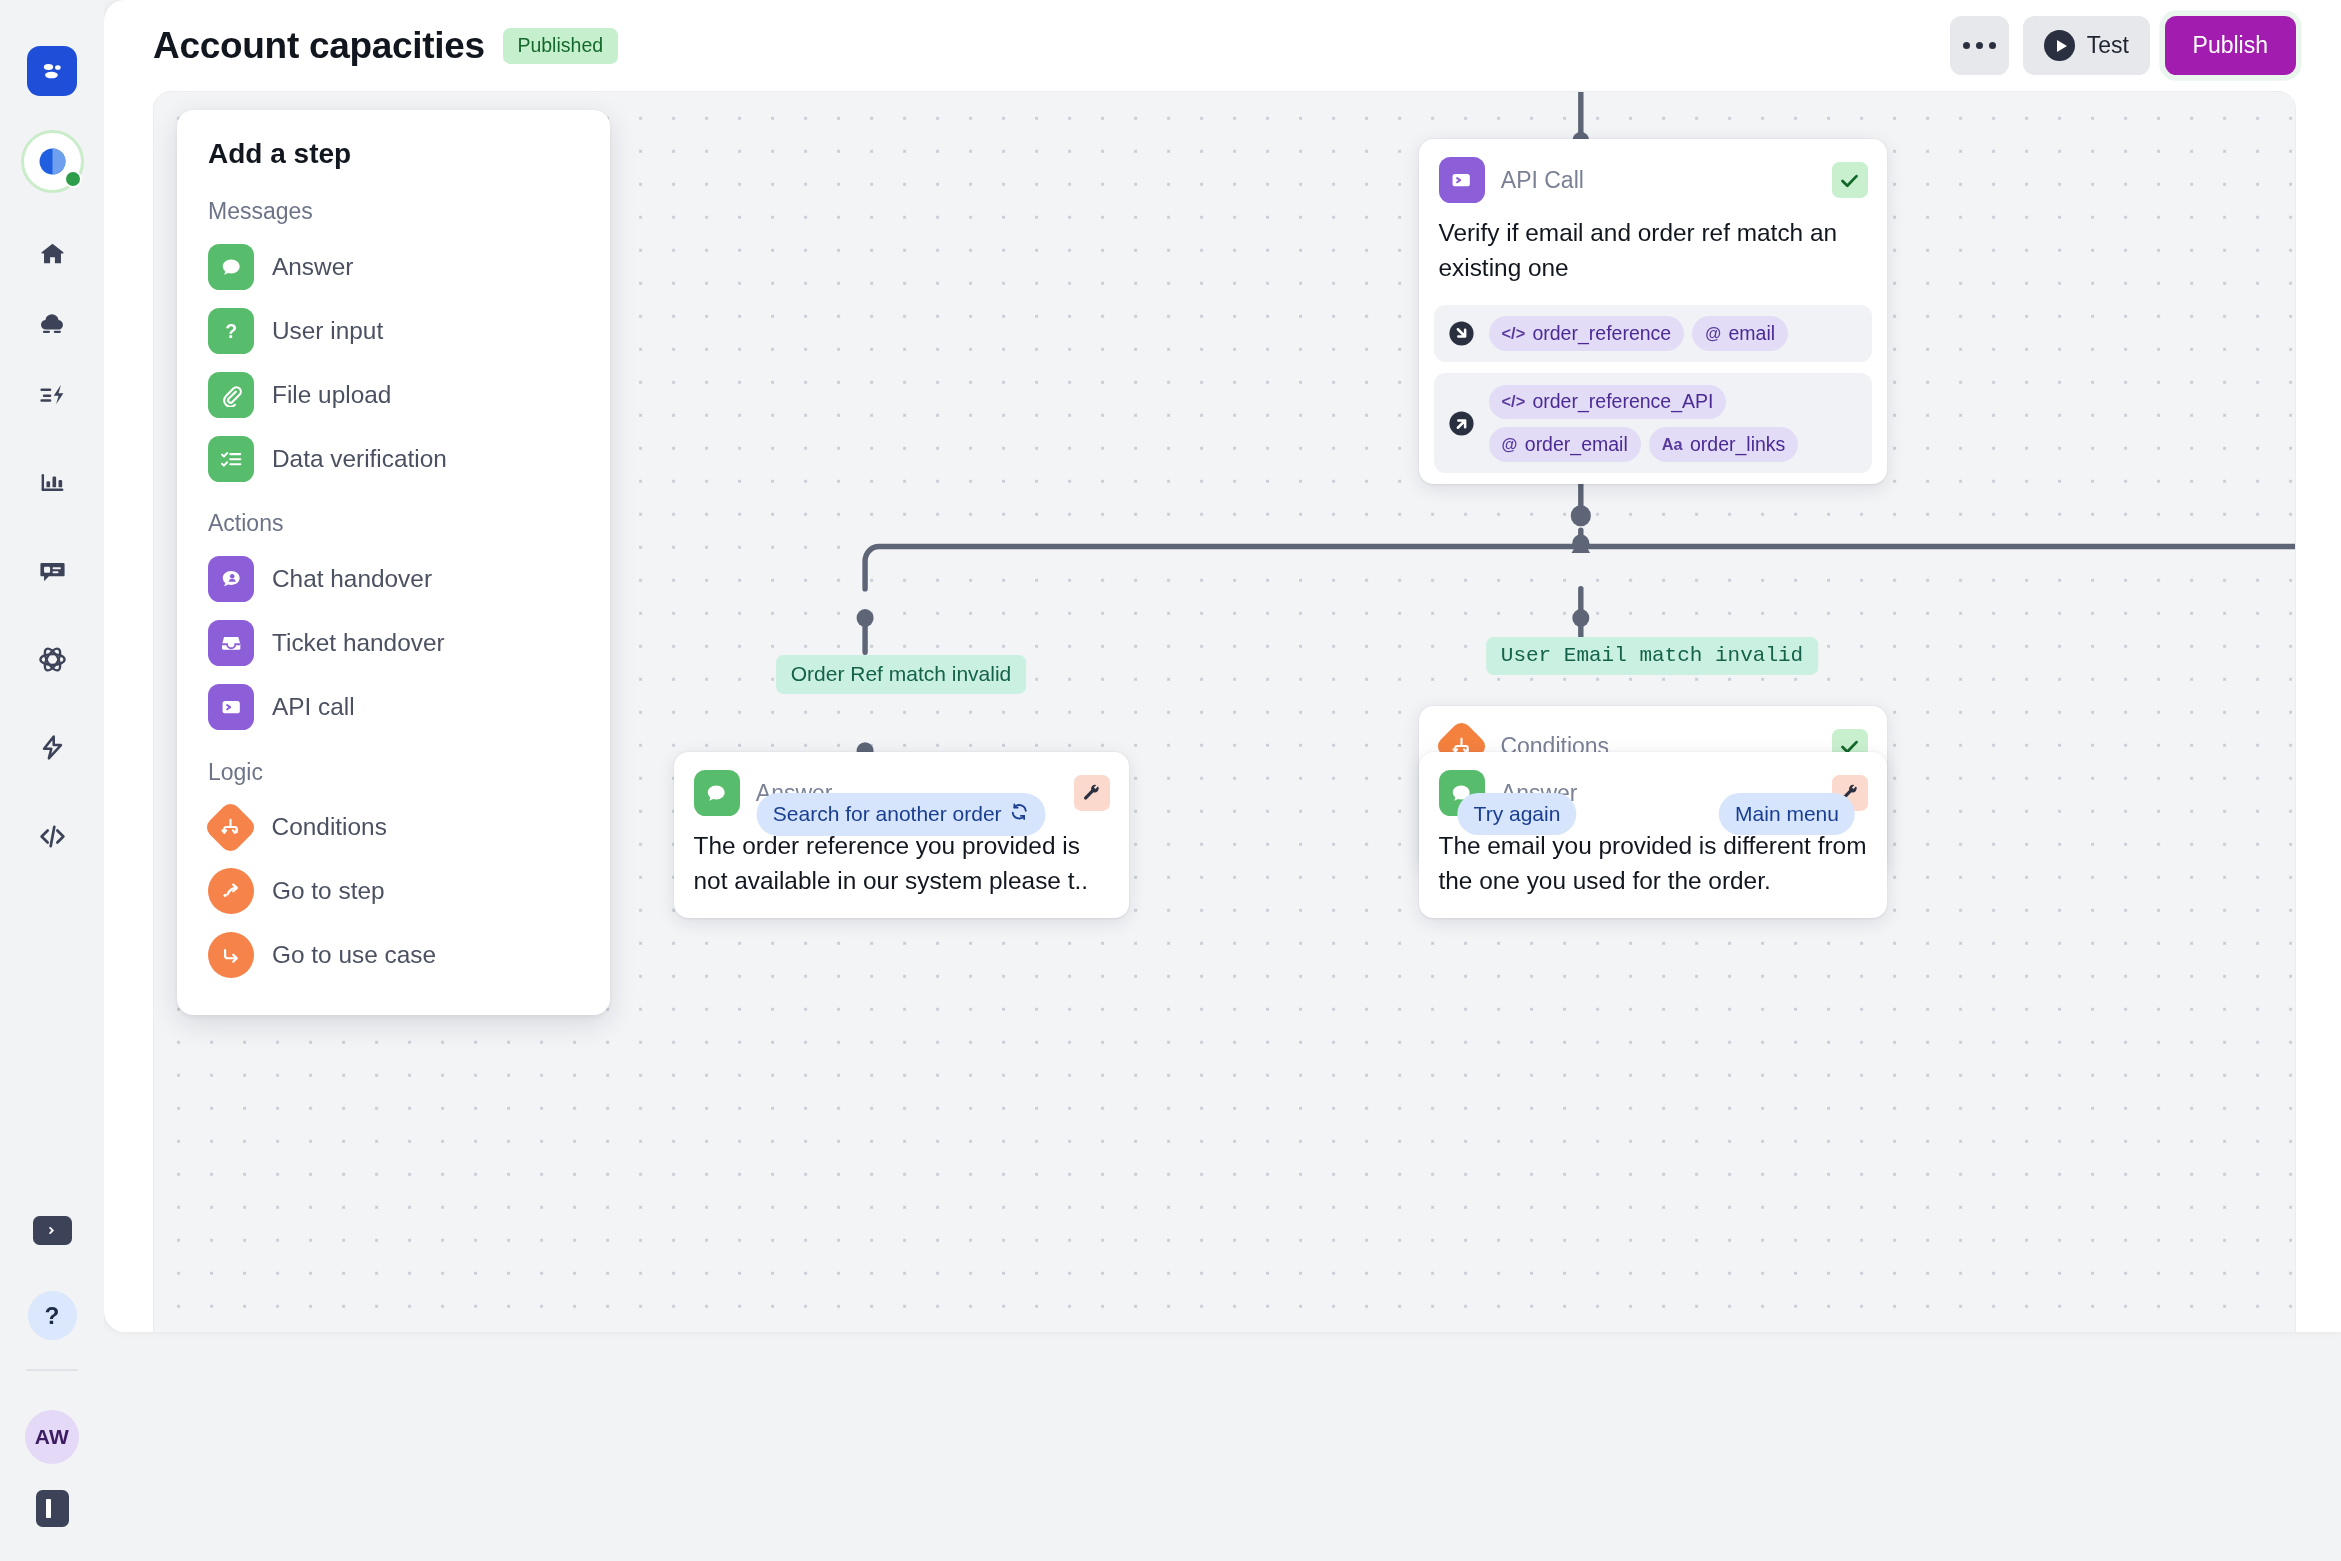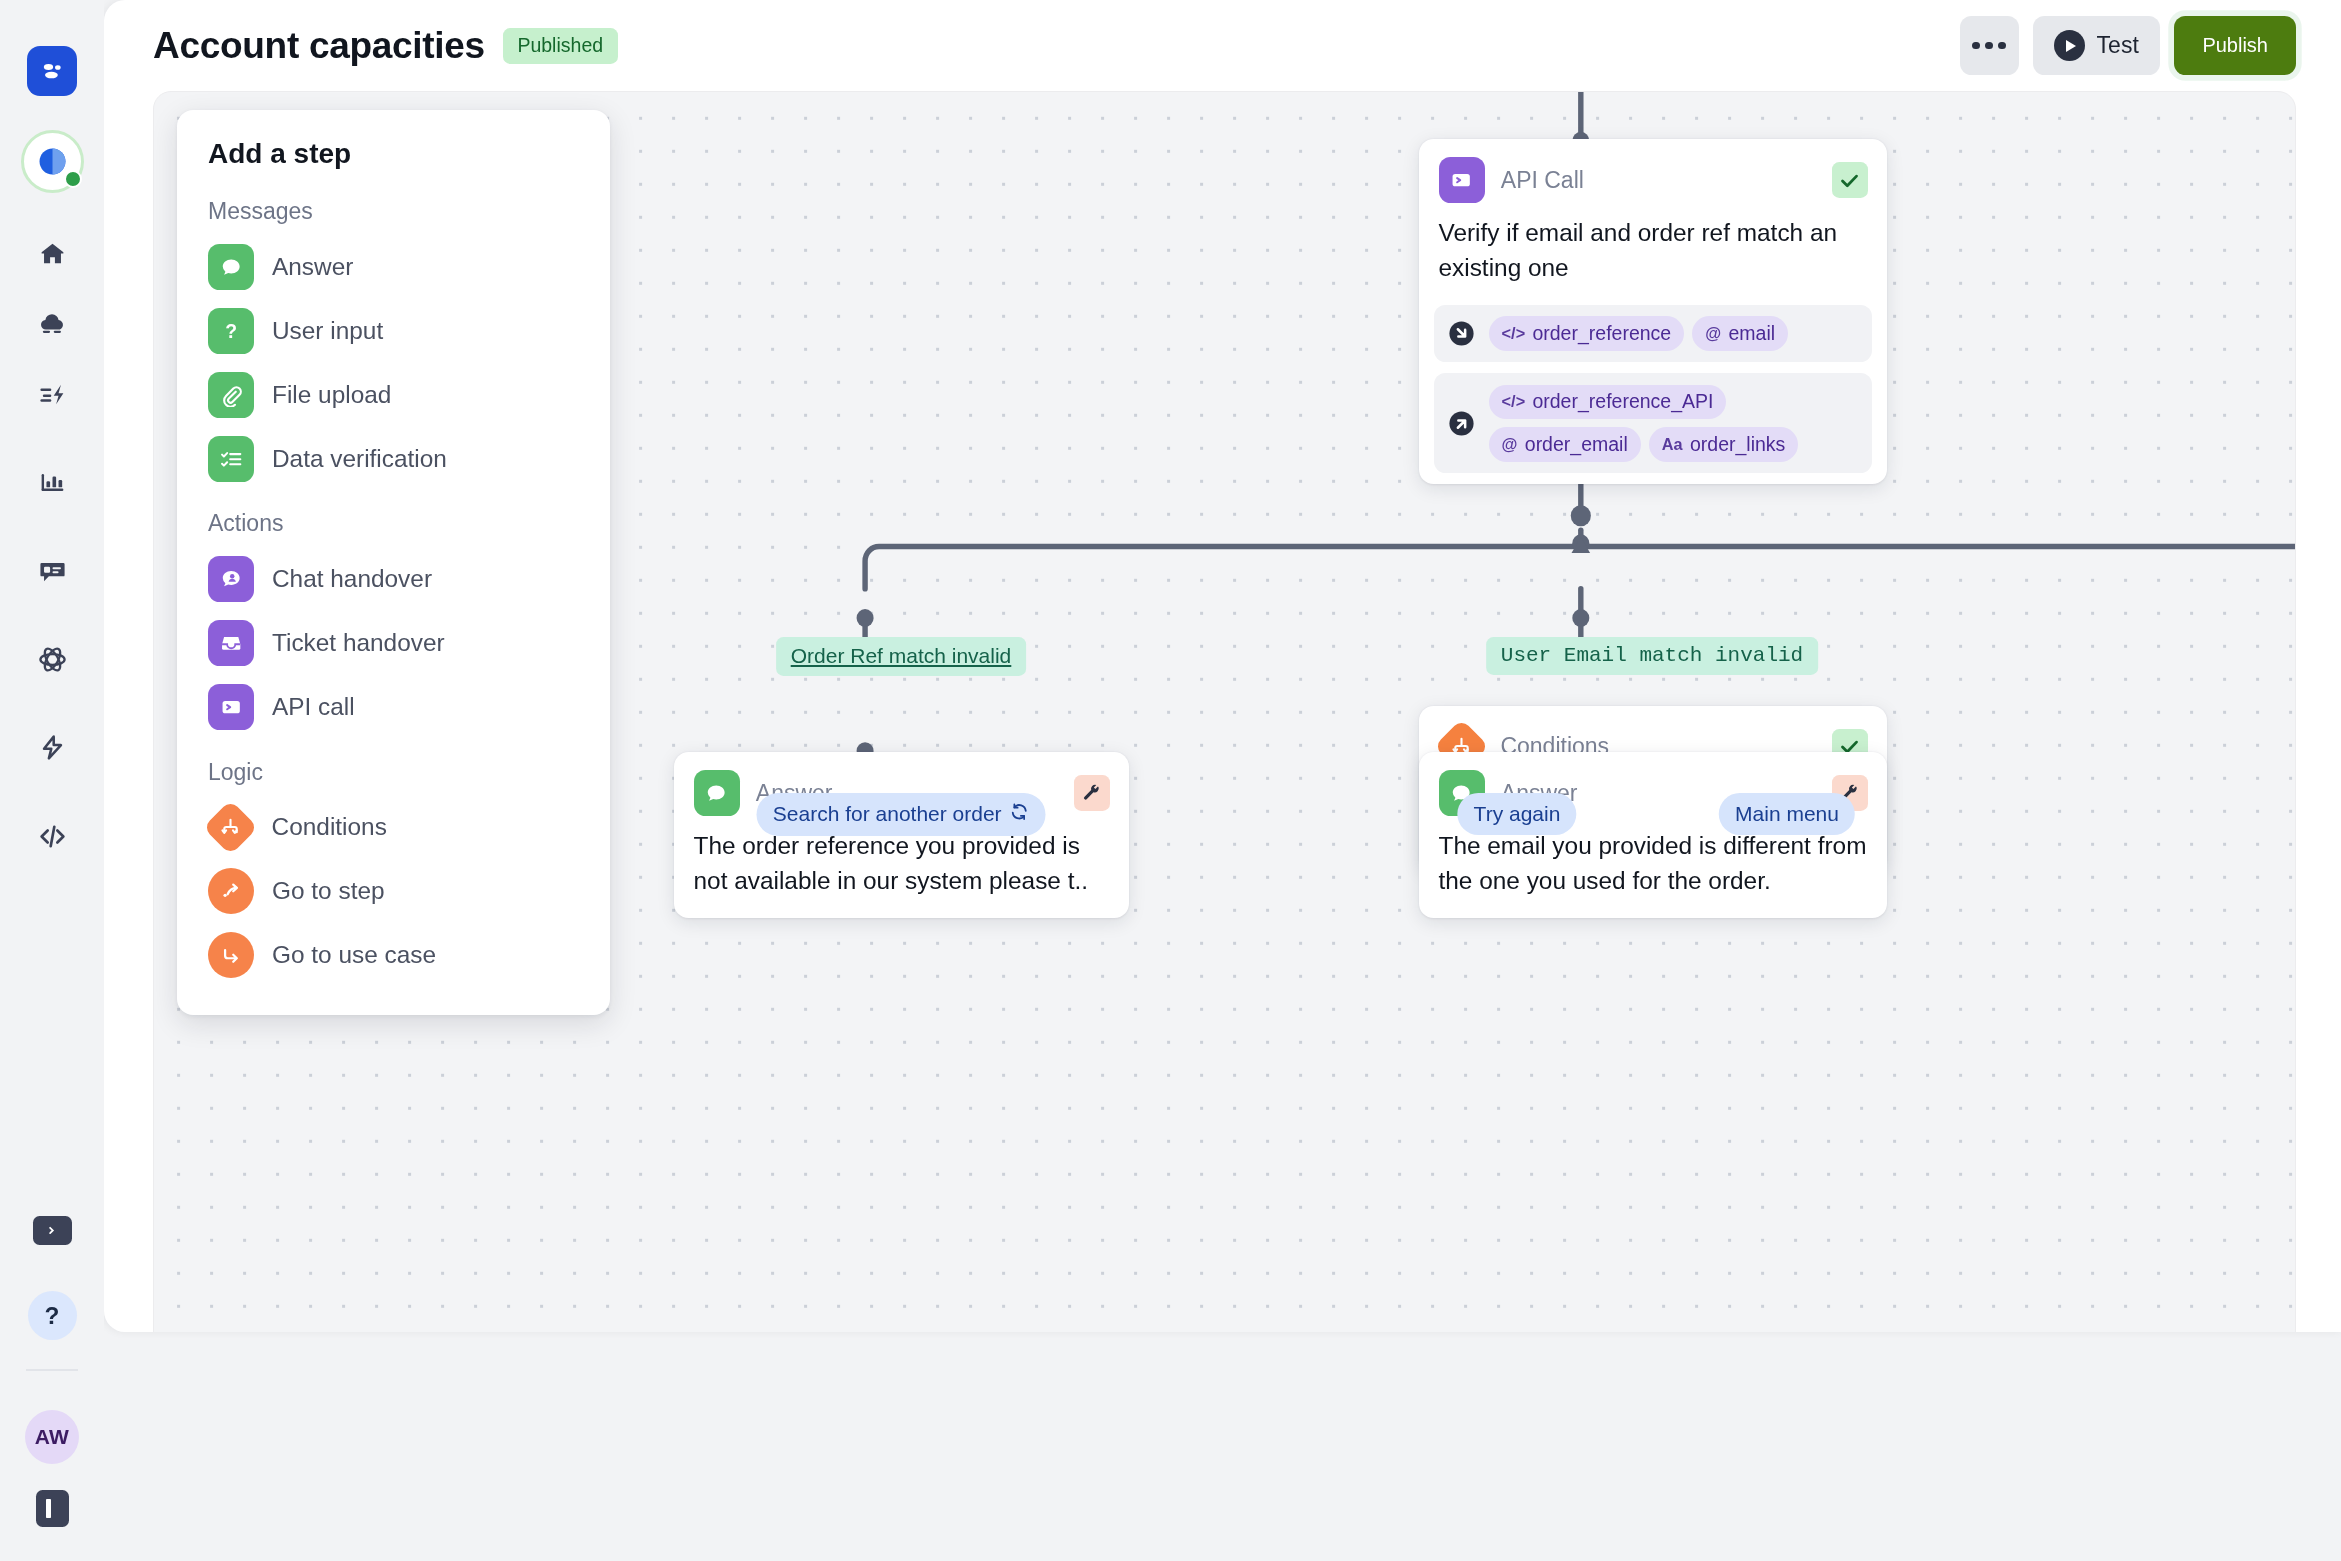--- a/index.html
+++ b/index.html
@@ -107,22 +107,22 @@
   .play-circle {
     width: 31px; height: 31px; border-radius: 50%; background: #2a3040;
     display: flex; align-items: center; justify-content: center;
   }
   .play-circle span {
     width:0;height:0;border-left:10.6px solid #fff;
     border-top:6.5px solid transparent;border-bottom:6.5px solid transparent;
     margin-left: 3.3px;
   }
   .btn-publish {
-    height: 59px; border-radius: 11.4px; background: #4d7c0f; color: #fff;
-    border: none; padding: 0 28px; font-size: 20px; cursor: pointer;
+    height: 59px; border-radius: 11.4px; background: #a21caf; color: #fff;
+    border: none; padding: 0 28px; font-size: 23px; cursor: pointer;
     font-family: inherit;
     box-shadow: 0 0 0 5.7px rgba(46,158,74,.10);
   }
 
   
   .canvas-wrap { padding: 0 46px 33px 49px; height: calc(1561px - 91px); }
   .canvas {
     position: relative; width: 100%; height: 100%;
     border-radius: 18px;
     background-color: #f3f4f6;
@@ -462,21 +462,21 @@
             <div class="node-type">Conditions</div>
             <div class="node-flag ok">
               <svg viewBox="0 0 24 24" width="21" height="21" fill="none" stroke="#15682c" stroke-width="3.2" stroke-linecap="round" stroke-linejoin="round">
                   <path d="M4 12.5l5.5 5.5L20 7"></path>
                 </svg>
             </div>
           </div>
           <div class="node-body">Verify if collected order_reference and email match API results</div>
         </div>
 
-        <div class="edge-label" style="left:747px; top:545px;text-decoration:underline;">Order Ref match invalid</div>
+        <div class="edge-label" style="left:747px; top:563px;">Order Ref match invalid</div>
         <div class="edge-label" style="left:1498px; top:545px;font-family:Liberation Mono, monospace;">User Email match invalid</div>
 
         <div class="node" style="left:520px; top:660px; width:455px;">
           <div class="node-head">
             <div class="node-ico green">
               <svg viewBox="0 0 24 24" width="24.4" height="24.4" fill="#fff">
                   <path d="M12 4.5c4.6 0 8.3 3 8.3 6.8s-3.7 6.8-8.3 6.8c-1 0-2-.15-2.9-.42L5 19.5l1.3-3A6.9 6.9 0 013.7 11.3C3.7 7.5 7.4 4.5 12 4.5z"></path>
                 </svg>
             </div>
             <div class="node-type">Answer</div>

